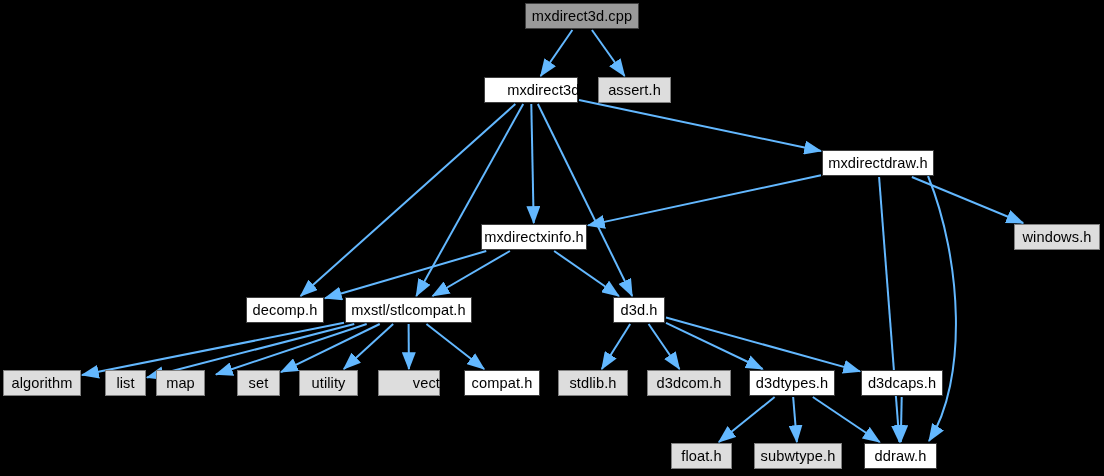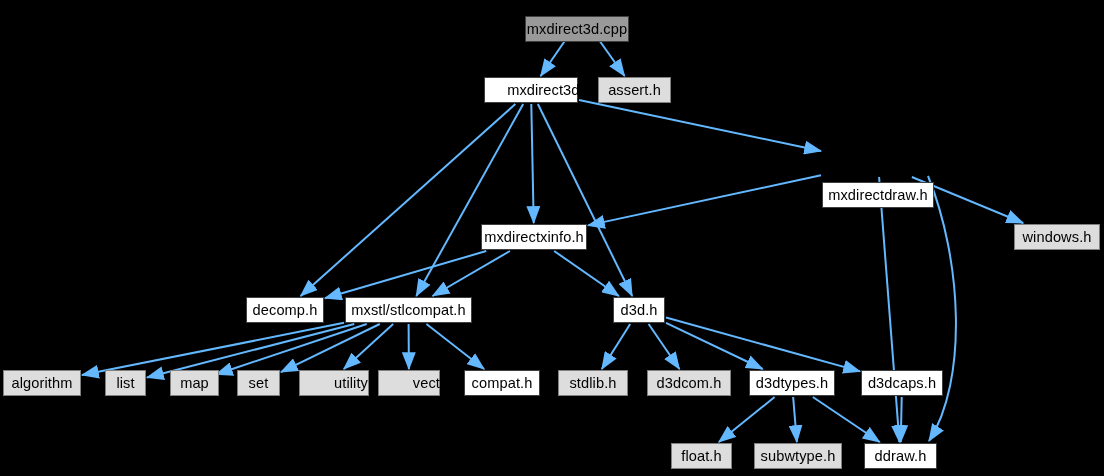--- a/index.html
+++ b/index.html
@@ -77,30 +77,30 @@
         <line x1="666.00" y1="322.88" x2="762.66" y2="369.00" stroke="#63b8ff" stroke-width="2" marker-end="url(#arrowhead)"></line>
         <line x1="666.00" y1="317.49" x2="860.00" y2="371.34" stroke="#63b8ff" stroke-width="2" marker-end="url(#arrowhead)"></line>
         <line x1="774.64" y1="397.00" x2="718.86" y2="442.00" stroke="#63b8ff" stroke-width="2" marker-end="url(#arrowhead)"></line>
         <line x1="793.15" y1="397.00" x2="796.85" y2="442.00" stroke="#63b8ff" stroke-width="2" marker-end="url(#arrowhead)"></line>
         <line x1="812.81" y1="397.00" x2="879.69" y2="442.00" stroke="#63b8ff" stroke-width="2" marker-end="url(#arrowhead)"></line>
         <line x1="901.71" y1="397.00" x2="900.79" y2="442.00" stroke="#63b8ff" stroke-width="2" marker-end="url(#arrowhead)"></line>
         <path d="M 928 176 C 962 260, 968 380, 929 441" fill="none" stroke="#63b8ff" stroke-width="2" marker-end="url(#arrowhead)"></path>
       </g>
   </svg>
   <div id="nodes-group">
-      <div class="node fill-dark" style="left: 525px; top: 3px; width: 104px; height: 26px; margin-top: 13px;">
+      <div class="node fill-dark" style="left: 525px; top: 3px; width: 114px; height: 26px;">
         <span>mxdirect3d.cpp</span>
       </div>
       <div class="node fill-white" style="left: 484px; top: 77px; width: 94px; height: 26px; padding-left: 37px;">
         <span>mxdirect3d.h</span>
       </div>
       <div class="node fill-gray" style="left: 598px; top: 77px; width: 73px; height: 26px;">
         <span>assert.h</span>
       </div>
-      <div class="node fill-white" style="left: 822px; top: 150px; width: 112px; height: 26px; margin-top: 32px;">
+      <div class="node fill-white" style="left: 822px; top: 150px; width: 112px; height: 26px;">
         <span>mxdirectdraw.h</span>
       </div>
       <div class="node fill-gray" style="left: 1014px; top: 224px; width: 86px; height: 26px;">
         <span>windows.h</span>
       </div>
       <div class="node fill-white" style="left: 481px; top: 224px; width: 106px; height: 26px;">
         <span>mxdirectxinfo.h</span>
       </div>
       <div class="node fill-white" style="left: 246px; top: 297px; width: 78px; height: 26px;">
         <span>decomp.h</span>
@@ -110,27 +110,27 @@
       </div>
       <div class="node fill-white" style="left: 613px; top: 297px; width: 52px; height: 26px;">
         <span>d3d.h</span>
       </div>
       <div class="node fill-gray" style="left: 3px; top: 370px; width: 78px; height: 26px;">
         <span>algorithm</span>
       </div>
       <div class="node fill-gray" style="left: 105px; top: 370px; width: 41px; height: 26px;">
         <span>list</span>
       </div>
-      <div class="node fill-gray" style="left: 170px; top: 370px; width: 49px; height: 26px;">
+      <div class="node fill-gray" style="left: 156px; top: 370px; width: 49px; height: 26px;">
         <span>map</span>
       </div>
       <div class="node fill-gray" style="left: 237px; top: 370px; width: 43px; height: 26px;">
         <span>set</span>
       </div>
-      <div class="node fill-gray" style="left: 299px; top: 370px; width: 70px; height: 26px; justify-content: flex-end;">
+      <div class="node fill-gray" style="left: 299px; top: 370px; width: 59px; height: 26px;">
         <span>utility</span>
       </div>
       <div class="node fill-gray" style="left: 378px; top: 370px; width: 62px; height: 26px; padding-left: 48px;">
         <span>vector</span>
       </div>
       <div class="node fill-white" style="left: 464px; top: 370px; width: 76px; height: 26px; text-align: right;">
         <span>compat.h</span>
       </div>
       <div class="node fill-gray" style="left: 558px; top: 370px; width: 70px; height: 26px;">
         <span>stdlib.h</span>

